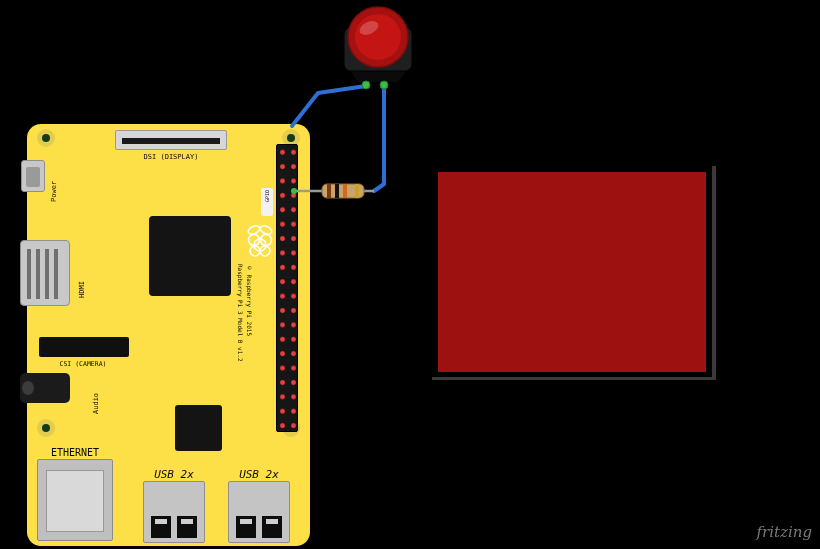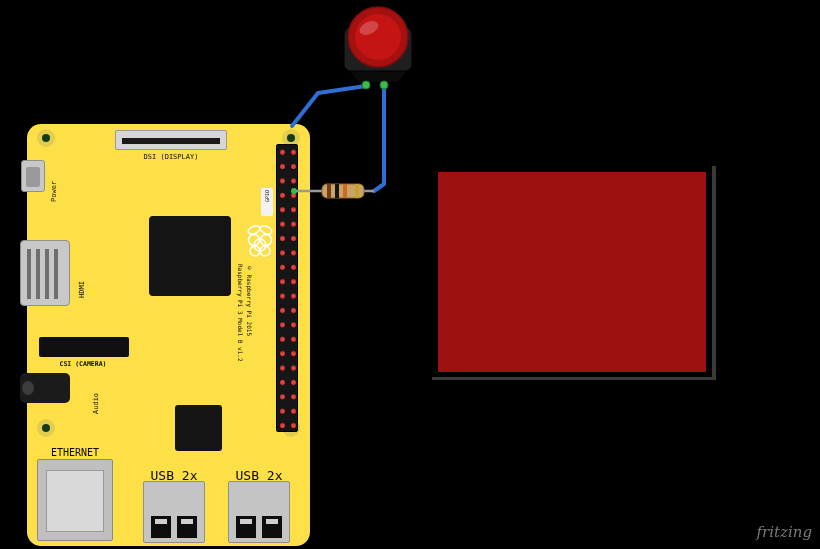--- a/index.html
+++ b/index.html
@@ -37,42 +37,42 @@
     background:#9a9a9a; border-radius:2px; }
   .power-label { left:24px; top:38px; height:40px; }
 
   .hdmi-port { left:-7px; top:116px; width:50px; height:66px; background:#c8c8c8;
     border:1px solid #8f8f8f; border-radius:4px; }
   .hdmi-port::after { content:""; position:absolute; left:6px; top:8px; width:34px; height:50px;
     background:repeating-linear-gradient(90deg,#6f6f6f 0 4px,#c8c8c8 4px 9px); }
   .hdmi-label { left:52px; top:130px; height:44px; }
 
   .csi-bar { left:12px; top:213px; width:90px; height:20px; background:#101010; border-radius:2px; }
-  .csi-label { left:0px; top:237px; width:112px; font-size:6.5px;font-weight:bold; }
+  .csi-label { left:0px; top:237px; width:112px; font-size:6.5px; }
 
   .audio-jack { left:-7px; top:249px; width:50px; height:30px; background:#1b1b1b; border-radius:5px; }
   .audio-jack::after { content:""; position:absolute; left:2px; top:8px; width:12px; height:14px;
     border-radius:50%; background:#3c3c3c; }
   .audio-label { left:66px; top:250px; height:40px; }
 
   .soc-chip { left:122px; top:92px; width:82px; height:80px; background:#141414; border-radius:4px; }
   .small-chip { left:148px; top:281px; width:47px; height:46px; background:#141414; border-radius:3px; }
 
   .rpi-logo { left:216px; top:99px; width:34px; height:38px; }
 
   .model-text { left:210px; top:140px; height:185px; display:flex; flex-direction:row; gap:2px; position:absolute; }
   .model-text span { position:static; font-size:6px; color:#0b0b0b; }
 
   .ethernet-label { left:8px; top:324px; width:80px; font-size:10px; }
   .ethernet-port { left:10px; top:335px; width:76px; height:82px; background:#bfbfbf;
     border:1px solid #8a8a8a; border-radius:2px; }
   .ethernet-port::after { content:""; position:absolute; left:8px; top:10px; right:8px; bottom:8px;
     background:#d9d9d9; border:1px solid #9a9a9a; }
 
-  .usb-label { width:70px; font-size:13px; }
+  .usb-label { width:70px; font-size:11px;font-style:italic; }
   .usb-label-left { left:112px; top:345px; }
   .usb-label-right { left:197px; top:345px; }
   .usb-port { width:62px; height:62px; background:#c4c4c4; border:1px solid #8f8f8f; border-radius:2px;
     display:flex; justify-content:space-evenly; align-items:flex-end; padding-bottom:4px; }
   .usb-port-left { left:116px; top:357px; }
   .usb-port-right { left:201px; top:357px; }
   .usb-slot { position:static !important; width:20px; height:22px; background:#0d0d0d; }
   .usb-slot i { position:absolute; display:block; margin:3px 0 0 4px; width:12px; height:5px; background:#cfcfcf; }
 
   .gpio-strip { left:249px; top:20px; width:22px; height:288px; background-color:#161616;

